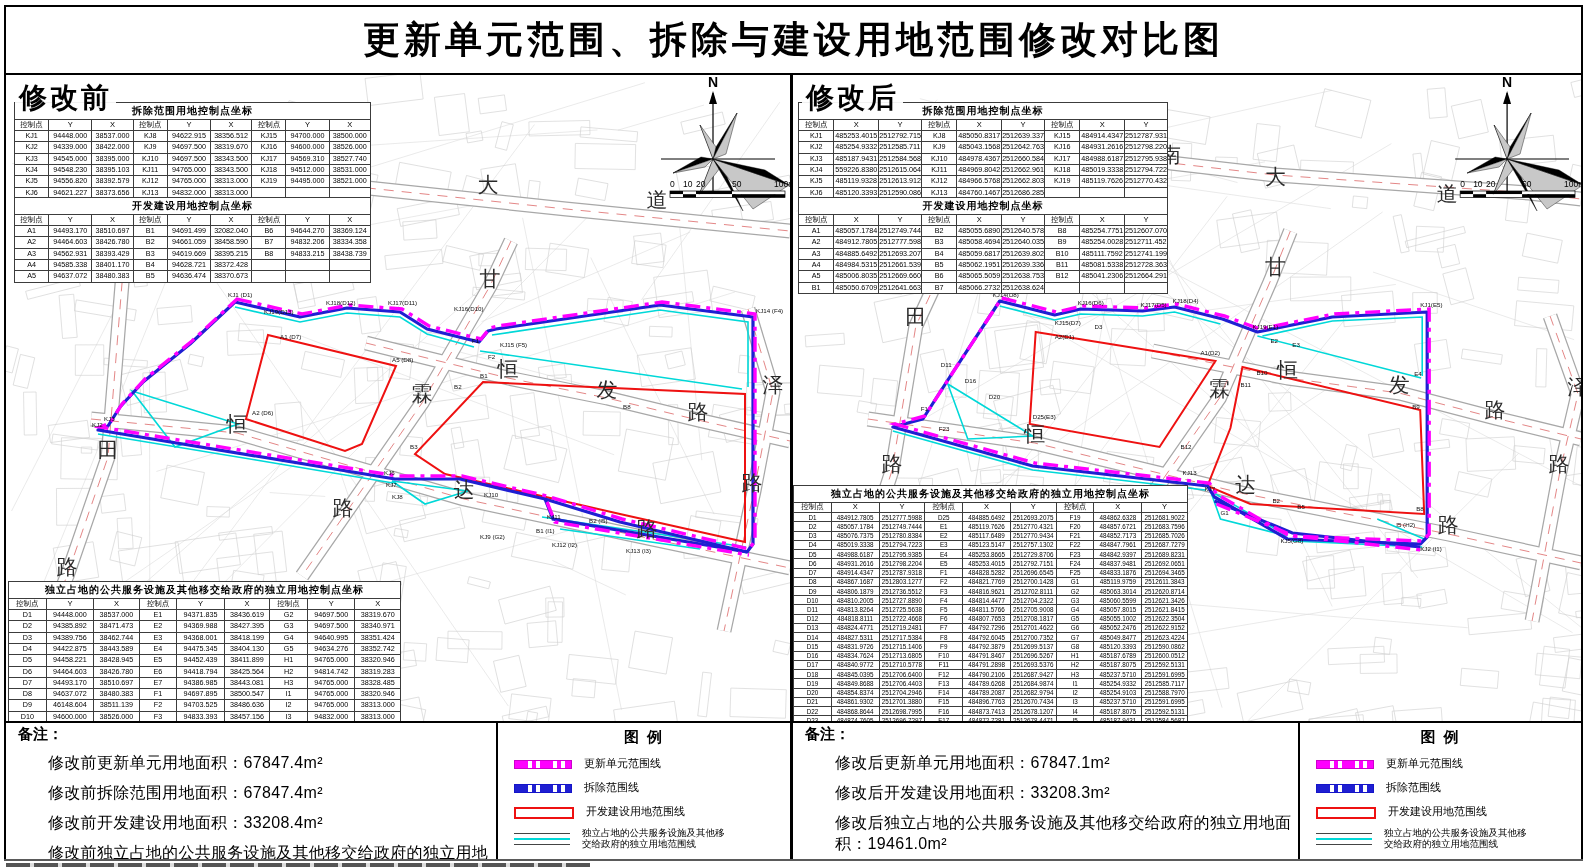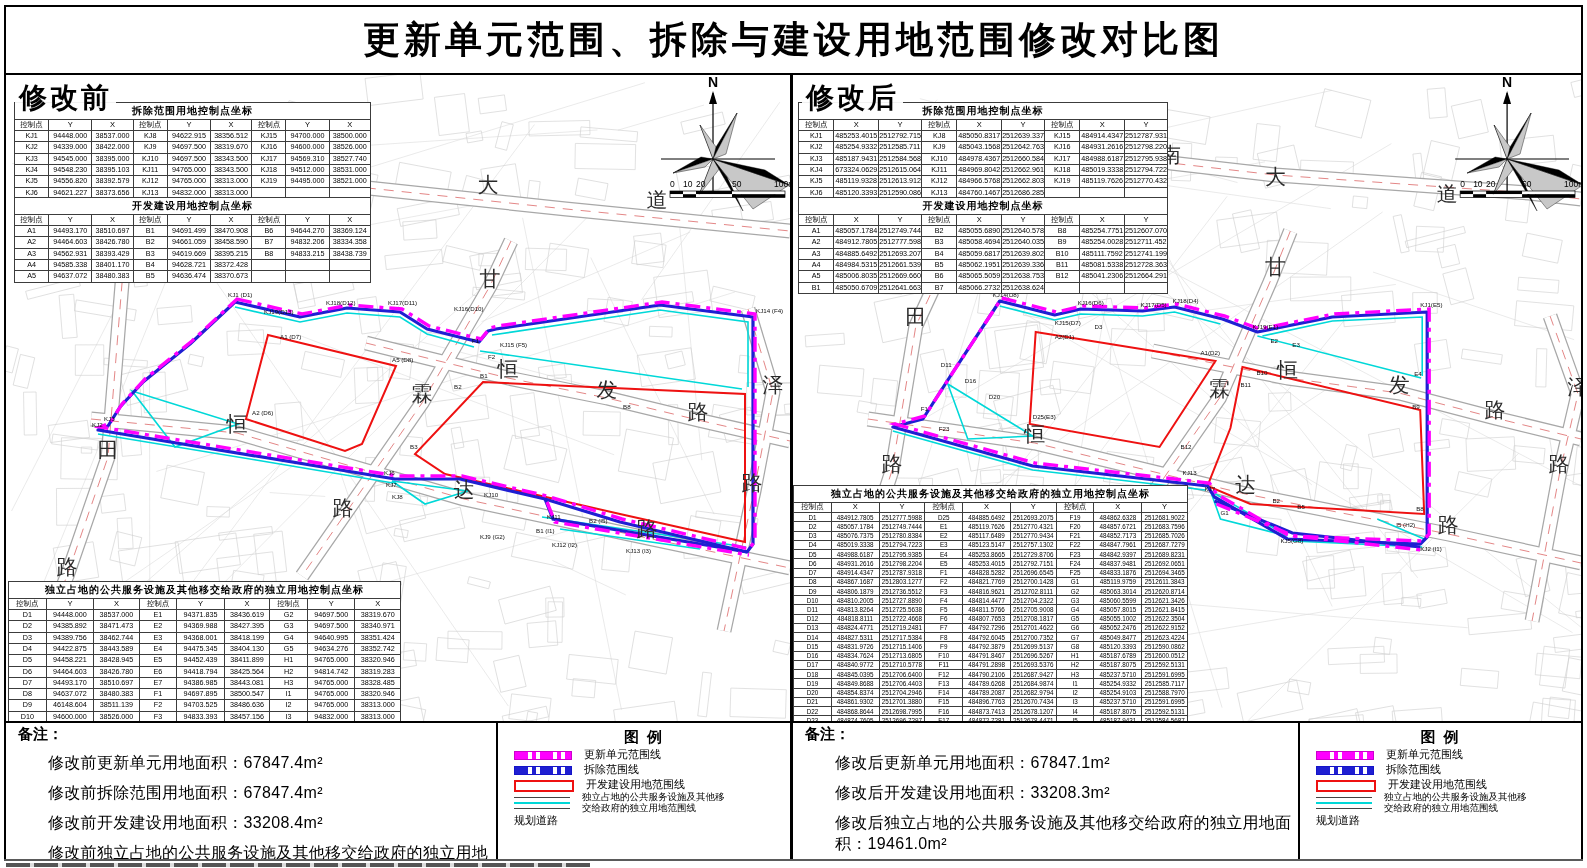--- a/index.html
+++ b/index.html
@@ -30,21 +30,21 @@
   #p1 .t2{left:5px;top:126px;width:370px;}
   #p1 .t3{left:0;top:414px;width:395px;}
   .bottom-row{position:absolute;left:0;right:0;bottom:0;height:136px;border-top:2.5px solid #000;display:flex;background:#fff;z-index:10;}
   .notes{position:relative;padding:2px 0 0 12px;}
   #p0 .notes{width:478px;}
   #p1 .notes{width:493px;}
   .notes-title{font-size:15px;font-weight:bold;color:#000;}
   .note-line{font-size:16px;margin:9px 0 0 30px;color:#000;letter-spacing:.3px;}
   .legend{flex:1;border-left:2.5px solid #000;padding:5px 10px 0 16px;position:relative;background:#fff;}
   .legend-title{text-align:center;font-size:15px;font-weight:bold;letter-spacing:8px;color:#000;}
-  .legend-item{display:flex;align-items:center;min-height:14px;}
+  .legend-item{display:flex;align-items:center;margin-top:9px;min-height:14px;}
   .swatch{width:56px;height:12px;margin-right:12px;flex:none;position:relative;}
   .legend-label{font-size:11px;color:#000;}
   .legend-label.two{font-size:9.5px;line-height:10.5px;}
   .sw-update{height:7px;margin-top:2px;border:1px solid #cc00cc;
      background:repeating-linear-gradient(90deg,#ff00ff 0 13px,#fff 13px 17px,#ff00ff 17px 21px,#fff 21px 25px);}
   .sw-demolition{height:7px;margin-top:2px;border:1px solid #1414c8;
      background:repeating-linear-gradient(90deg,#1f1fd2 0 13px,#fff 13px 17px,#1f1fd2 17px 21px,#fff 21px 25px);}
   .sw-development{height:8px;margin-top:2px;border:2px solid #ee1111;background:#fff;}
   .sw-independent{height:10px;border-top:1.5px solid #444;border-bottom:1.5px solid #444;display:flex;align-items:center;}
   .sw-independent::after{content:"";display:block;width:100%;height:2px;background:#00d8d8;}
@@ -527,21 +527,21 @@
                 <td>控制点</td>
                 <td>Y</td>
                 <td>X</td>
               </tr>
               <tr>
                 <td>A1</td>
                 <td>94493.170</td>
                 <td>38510.697</td>
                 <td>B1</td>
                 <td>94691.499</td>
-                <td>38470.908</td>
+                <td>32082.040</td>
                 <td>B6</td>
                 <td>94644.270</td>
                 <td>38369.124</td>
               </tr>
               <tr>
                 <td>A2</td>
                 <td>94464.603</td>
                 <td>38426.780</td>
                 <td>B2</td>
                 <td>94661.059</td>
@@ -1184,21 +1184,21 @@
                 <td>2512584.5687</td>
                 <td>KJ10</td>
                 <td>484978.4367</td>
                 <td>2512660.5849</td>
                 <td>KJ17</td>
                 <td>484988.6187</td>
                 <td>2512795.9385</td>
               </tr>
               <tr>
                 <td>KJ4</td>
-                <td>673324.0629</td>
+                <td>559226.8380</td>
                 <td>2512615.0642</td>
                 <td>KJ11</td>
                 <td>484969.8042</td>
                 <td>2512662.9619</td>
                 <td>KJ18</td>
                 <td>485019.3338</td>
                 <td>2512794.7223</td>
               </tr>
               <tr>
                 <td>KJ5</td>

